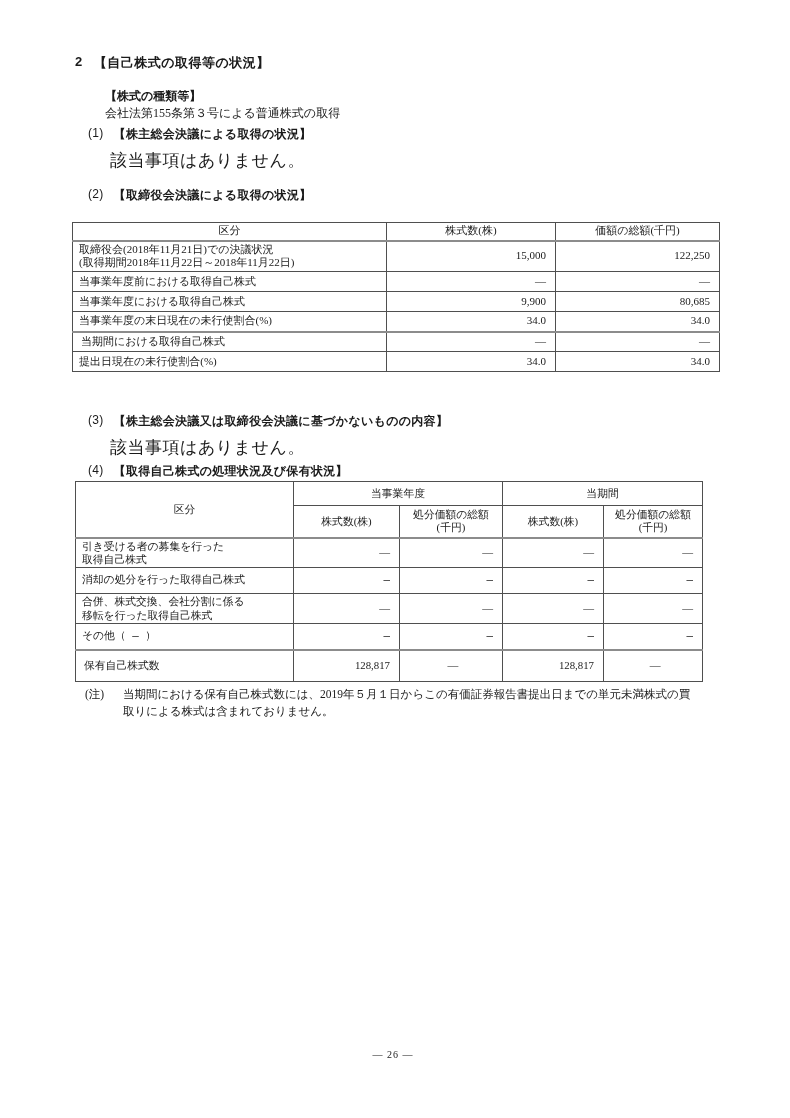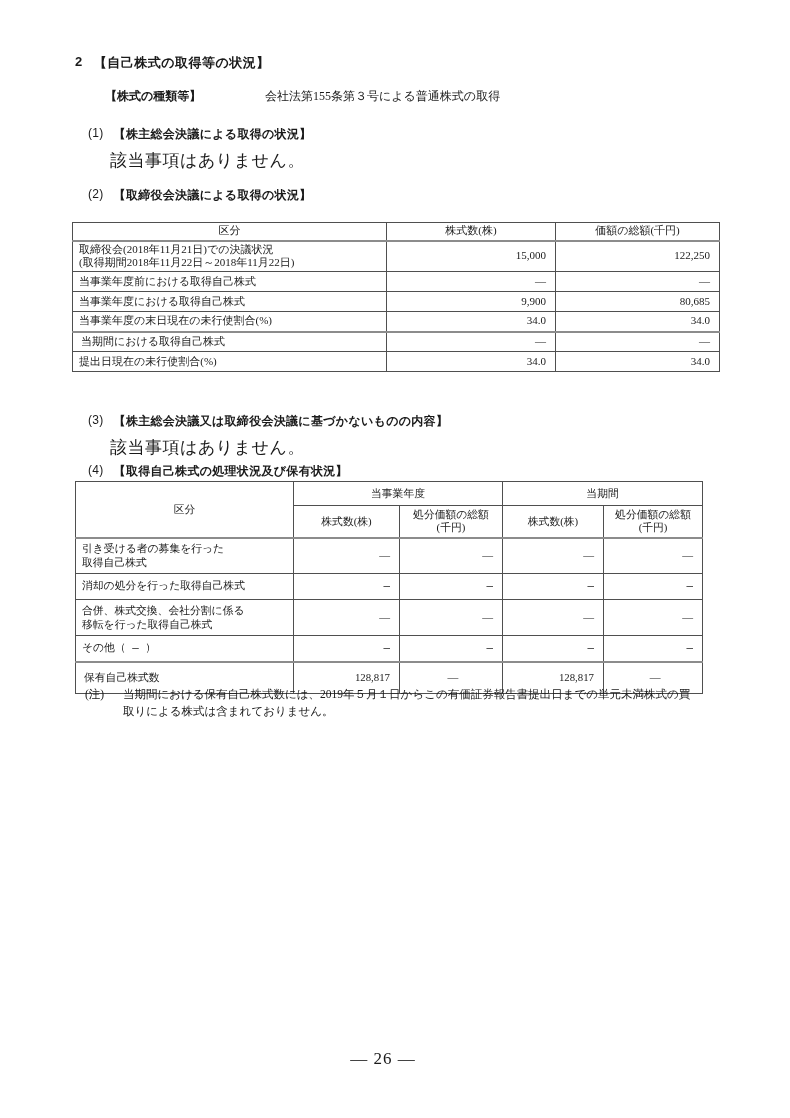--- a/index.html
+++ b/index.html
@@ -6,21 +6,21 @@
   .sheet {
     position:relative; width:790px; height:1118px; background:#ffffff;
     font-family:"Liberation Serif","DejaVu Serif",serif;
     color:#1a1a1a; overflow:hidden;
   }
   .abs { position:absolute; }
   .doc-title {
     left:75px; top:54px; font-family:"Liberation Sans","DejaVu Sans",sans-serif;
     font-weight:600; font-size:13px; display:flex; gap:11px; letter-spacing:0.5px;
   }
-  .stock-type { left:105px; top:88px; font-size:12px; display:flex; }
+  .stock-type { left:105px; top:88px; font-size:12px; display:flex;flex-direction:column; }
   .stock-type .st-label { width:160px; font-family:"Liberation Sans","DejaVu Sans",sans-serif; font-weight:600; }
   .sec {
     font-family:"Liberation Sans","DejaVu Sans",sans-serif; font-weight:600;
     font-size:12px; display:flex; gap:10px; letter-spacing:0.3px;
   }
   .sec .sec-no { font-weight:500; }
   .plain { font-size:17px; letter-spacing:0.5px; }
 
   table { border-collapse:collapse; table-layout:fixed; font-size:11px; }
   th, td { border:1px solid #4f4f4f; padding:1px 4px; line-height:1.25; vertical-align:middle; }
@@ -33,28 +33,28 @@
   #t1 { left:72px; top:222px; width:647px; }
   #t1 tr.t1h  { height:18px; }
   #t1 tr.t1r2 { height:28px; }
   #t1 tr.t1r  { height:20px; }
   #t1 tbody tr:first-child td { border-top:2px solid #8c8c8c; }
   tr.thick-top td { border-top:2px solid #8c8c8c !important;padding-left:8px; }
 
   #t2 { left:75px; top:481px; width:627px; font-size:10.8px; }
   #t2 tr.t2h1 { height:24px; }
   #t2 tr.t2h2 { height:32px; }
-  #t2 tr.r2l  { height:36px;margin-left:12px; }
+  #t2 tr.r2l  { height:30px;margin-left:12px; }
   #t2 tr.r1l  { height:26px;font-family:Liberation Mono, monospace; }
   #t2 tr.rlast{ height:32px;font-family:Liberation Serif, serif; }
   #t2 tbody tr:first-child td { border-top:2px solid #8c8c8c; }
 
   .note { left:85px; top:686px; width:648px; font-size:11.5px; display:flex; line-height:1.5; }
   .note .note-label { flex:0 0 38px; }
-  .footer { left:6px; top:1049px; width:754px; text-align:center; font-size:17px; letter-spacing:1px; }
+  .footer { left:16px; top:1049px; width:754px; text-align:center; font-size:10px; letter-spacing:1px; }
 </style>
 </head>
 <body>
 
 <div class="sheet">
 
   <div class="abs doc-title">
     <span>2</span>
     <span>【自己株式の取得等の状況】</span>
   </div>

